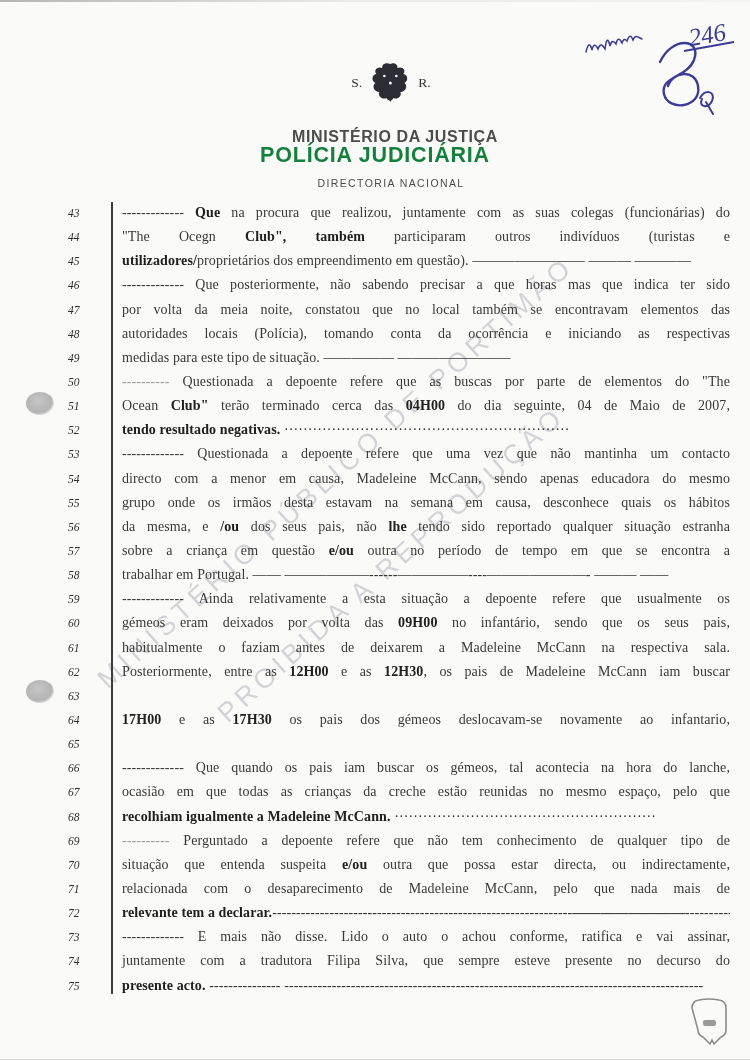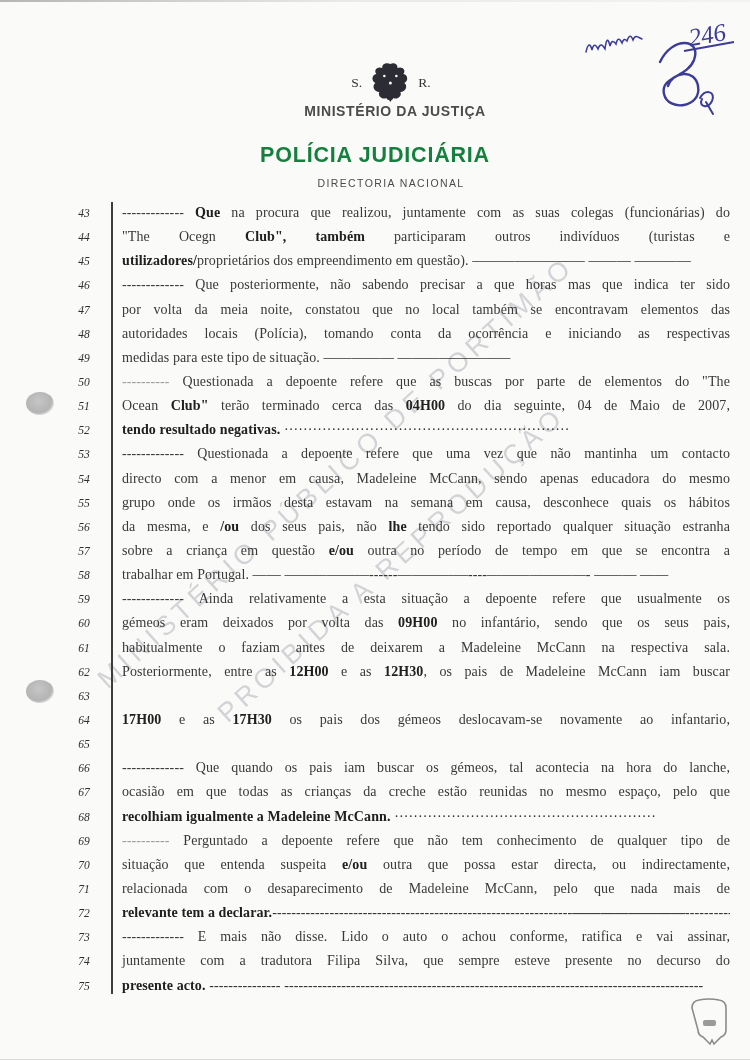--- a/index.html
+++ b/index.html
@@ -7,22 +7,22 @@
         font-family:"Liberation Sans",sans-serif;box-shadow:0 0 6px rgba(0,0,0,.4);}
   .edge-top{position:absolute;top:0;left:0;right:0;height:2px;
             background:linear-gradient(90deg,#b5b5b5,#e9e9e7 45%,#f3f3f1);}
   .edge-bottom{position:absolute;bottom:0;left:0;right:0;height:1px;background:#d9d9d7;}
 
   
   .header{position:absolute;top:0;left:0;right:0;z-index:4;}
   .sr-row{position:absolute;top:62px;left:50%;transform:translateX(calc(-50% + 16px));
           display:flex;align-items:center;gap:9px;
           font-family:"Liberation Serif",serif;font-size:13.5px;color:#333;}
-  .ministry{position:absolute;top:103px;left:50%;transform:translateX(calc(-50% + 20px));
-            font-size:14px;font-weight:bold;letter-spacing:.6px;color:#4c4c4c;white-space:nowrap;}
+  .ministry{position:absolute;top:128px;left:50%;transform:translateX(calc(-50% + 20px));
+            font-size:16px;font-weight:bold;letter-spacing:.6px;color:#4c4c4c;white-space:nowrap;}
   .pj-title{position:absolute;top:143px;left:50%;transform:translateX(-50%);
             font-size:21.5px;font-weight:600;letter-spacing:.8px;color:#15803d;white-space:nowrap;}
   .directoria{position:absolute;top:177px;left:50%;transform:translateX(calc(-50% + 16px));
               font-size:10.5px;letter-spacing:1.4px;color:#4c4c4c;white-space:nowrap;text-align:center;}
 
   
   .wm{position:absolute;z-index:1;white-space:nowrap;color:rgba(158,158,170,.42);
       transform-origin:left center;transform:rotate(-42deg);
       font-size:27px;letter-spacing:5px;font-weight:400;}
   .wm1{left:102px;top:668px;}
@@ -31,21 +31,21 @@
   
   .hole{position:absolute;width:28px;height:23px;border-radius:50%;z-index:2;
         background:radial-gradient(ellipse at 45% 40%,#c6c6c6 0%,#b4b4b4 60%,rgba(180,180,180,0) 78%);}
   .hole1{left:26px;top:392px;}
   .hole2{left:26px;top:680px;}
   .vrule{position:absolute;left:111px;top:202px;width:1.7px;height:792px;background:#3c3c3c;z-index:3;}
 
   
   .doc-body{position:absolute;left:0;top:201px;right:0;z-index:3;}
   .bodyline{position:relative;height:24.15px;line-height:24.15px;overflow:hidden;}
-  .lnum{position:absolute;left:68px;width:32px;text-align:center;
+  .lnum{position:absolute;left:68px;width:32px;text-align:left;
         font-family:"Liberation Serif",serif;font-style:italic;font-size:11.5px;color:#2e2e2e;}
   .ltext{display:block;margin-left:122px;margin-right:20px;
          font-size:14px;color:#383838;letter-spacing:.1px;font-family:Liberation Serif, serif;}
   .j .ltext{text-align:justify;text-align-last:justify;}
   .fl .ltext{white-space:nowrap;overflow:hidden;}
   .ltext .b{font-weight:bold;color:#202020;}
   .ltext .dim{color:#9d9da0;}
   .ltext .fill{color:#303030;}
 
   

